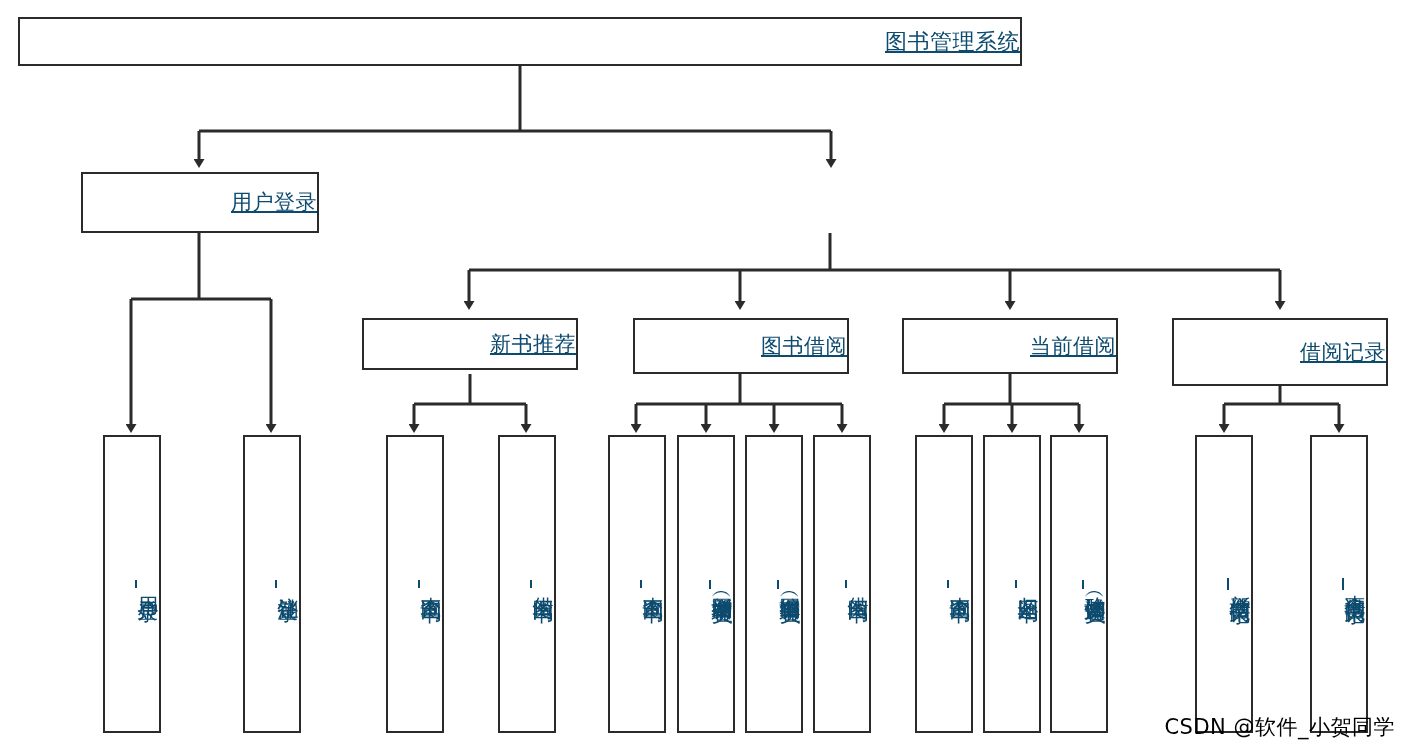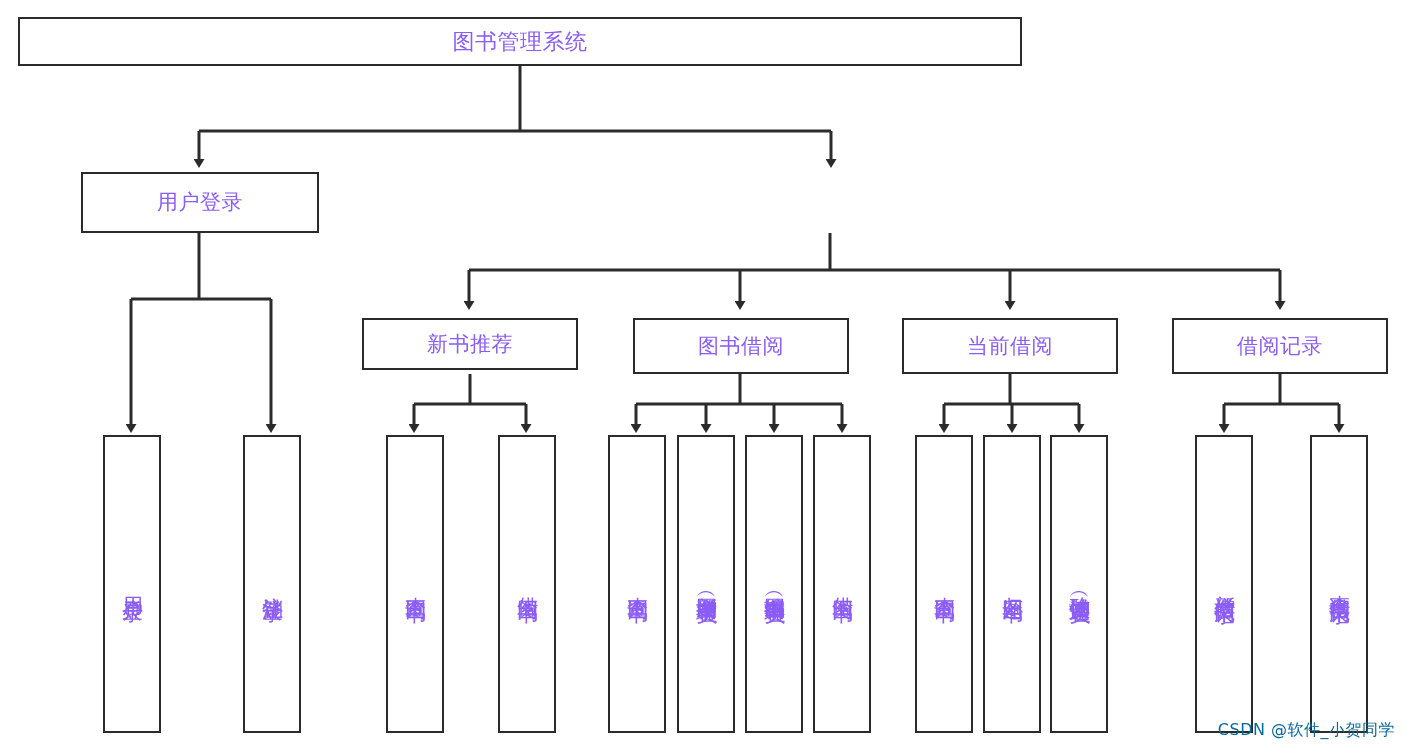--- a/index.html
+++ b/index.html
@@ -24,23 +24,24 @@
     width: 1405px;
     height: 747px;
   }
   .node {
     position: absolute;
     box-sizing: border-box;
     border: 2.5px solid #2b2b2b;
     background: #ffffff;
     display: flex;
     align-items: center;
-    justify-content: center;
-    color: #8b5cf6;
+    justify-content: flex-end;
+    color: #0c4a6e;
     z-index: 2;
+    text-decoration: underline;
   }
   .node-label {
     display: block;
     text-align: center;
     line-height: 1.08;
     letter-spacing: 0.5px;
     white-space: nowrap;
   }
   
   .h-node .node-label {
@@ -64,22 +65,22 @@
   }
   .leaf.tall .node-label {
     font-size: 21px;
     letter-spacing: 1px;
     max-height: 292px;
   }
   .watermark {
     position: absolute;
     right: 10px;
     bottom: 6px;
-    font-size: 16px;
-    color: #0369a1;
+    font-size: 21px;
+    color: #000000;
     z-index: 5;
     white-space: nowrap;
     letter-spacing: 0.5px;
   }
 </style>
 </head>
 <body>
 
 <div id="canvas">
 
@@ -144,21 +145,21 @@
 
   <div class="node h-node" style="left:362px; top:318px; width:216px; height:52px;">
     <span class="node-label">新书推荐</span>
   </div>
   <div class="node h-node" style="left:902px; top:318px; width:216px; height:56px;">
     <span class="node-label">当前借阅</span>
   </div>
   <div class="node h-node" style="left:633px; top:318px; width:216px; height:56px;">
     <span class="node-label">图书借阅</span>
   </div>
-  <div class="node h-node" style="left:1172px; top:318px; width:216px; height:56px;">
+  <div class="node h-node" style="left:1172px; top:318px; width:216px; height:68px;">
     <span class="node-label">借阅记录</span>
   </div>
 
   <div class="node leaf" style="left:103px; top:435px; width:58px; height:298px;">
     <span class="node-label">用户登录</span>
   </div>
   <div class="node leaf" style="left:243px; top:435px; width:58px; height:298px;">
     <span class="node-label">注销登录</span>
   </div>
 

